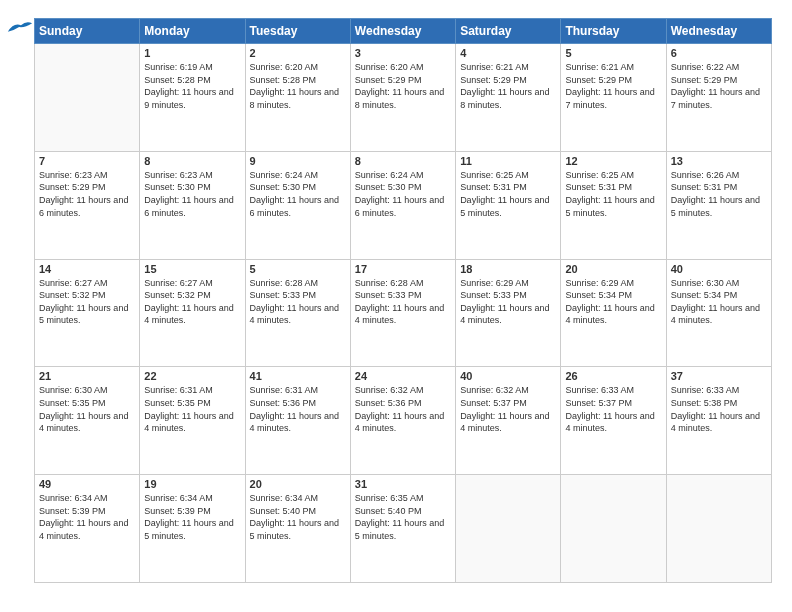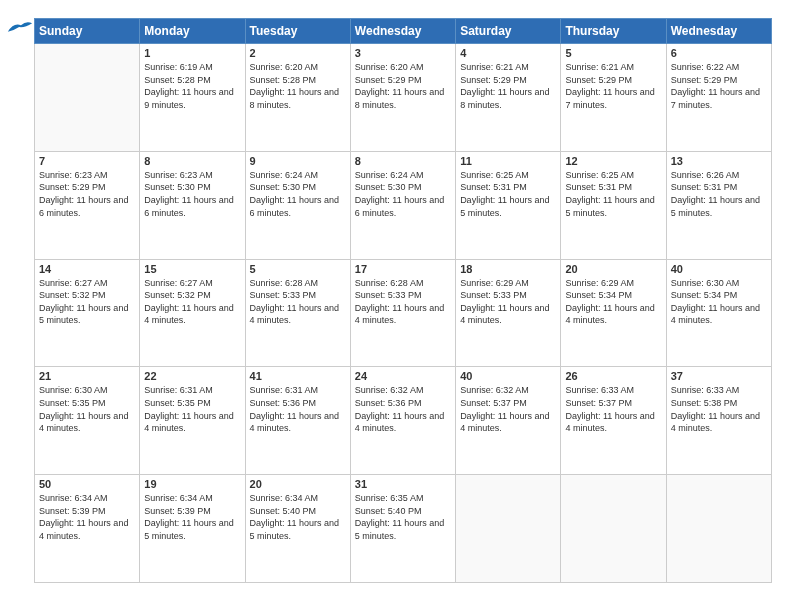--- a/index.html
+++ b/index.html
@@ -243,21 +243,21 @@
             <span class="day-number">26</span>
             <div class="cell-info">Sunrise: 6:33 AM<br>Sunset: 5:37 PM<br>Daylight: 11 hours and 4 minutes.</div>
           </td>
           <td>
             <span class="day-number">37</span>
             <div class="cell-info">Sunrise: 6:33 AM<br>Sunset: 5:38 PM<br>Daylight: 11 hours and 4 minutes.</div>
           </td>
         </tr>
         <tr>
           <td>
-            <span class="day-number">50</span>
+            <span class="day-number">49</span>
             <div class="cell-info">Sunrise: 6:34 AM<br>Sunset: 5:39 PM<br>Daylight: 11 hours and 4 minutes.</div>
           </td>
           <td>
             <span class="day-number">19</span>
             <div class="cell-info">Sunrise: 6:34 AM<br>Sunset: 5:39 PM<br>Daylight: 11 hours and 5 minutes.</div>
           </td>
           <td>
             <span class="day-number">20</span>
             <div class="cell-info">Sunrise: 6:34 AM<br>Sunset: 5:40 PM<br>Daylight: 11 hours and 5 minutes.</div>
           </td>

